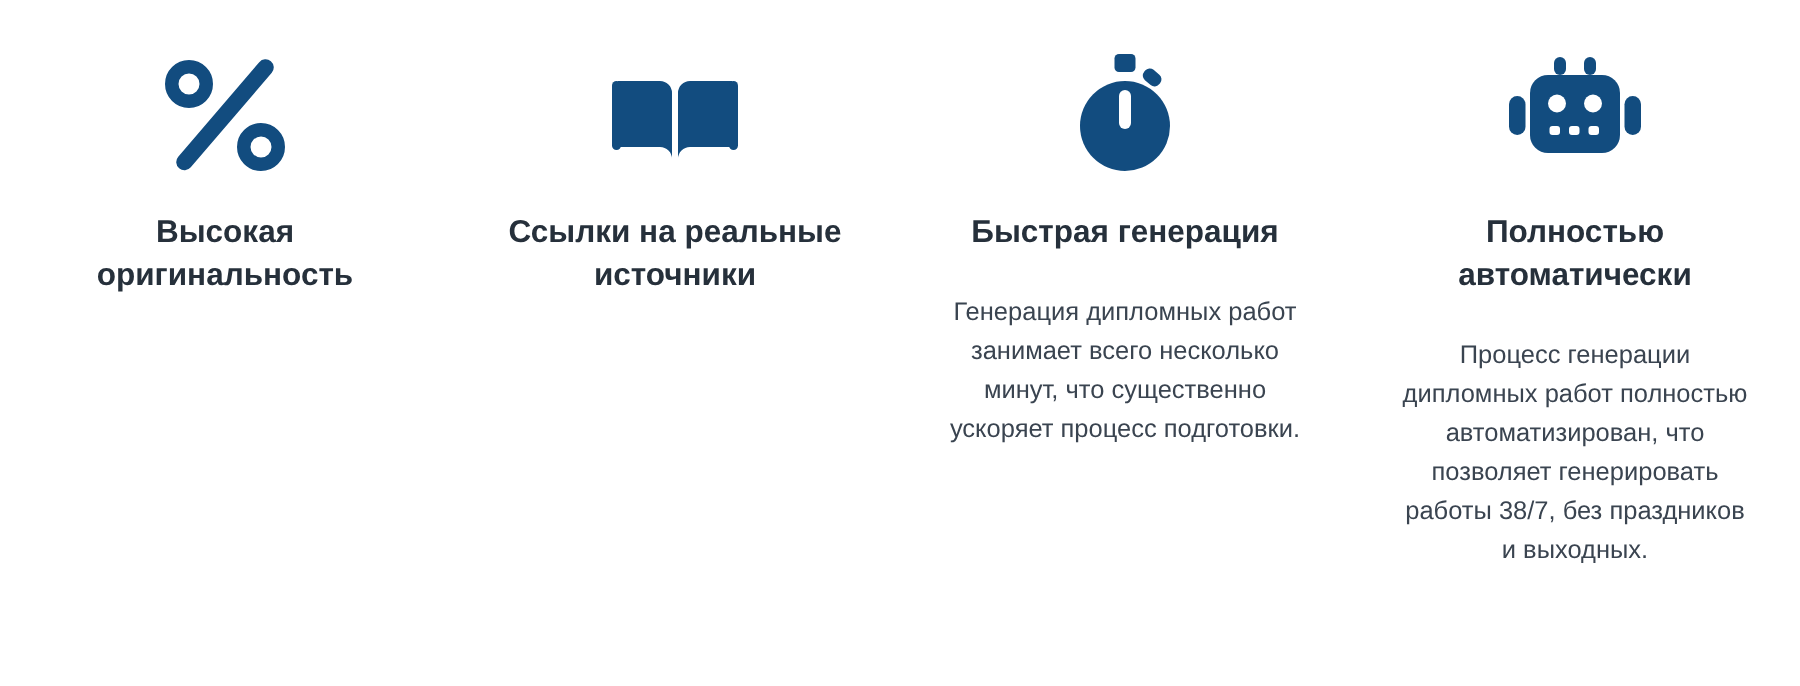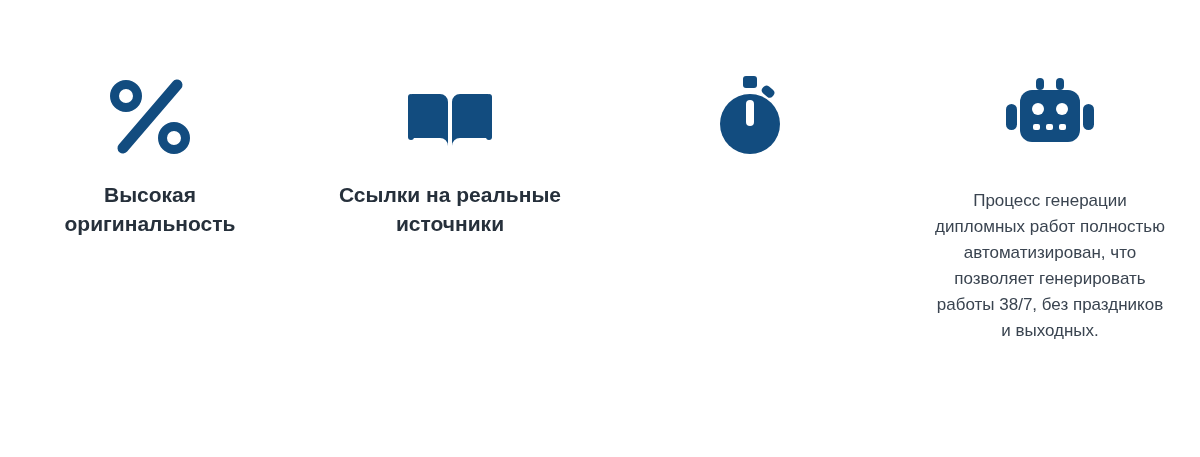--- a/index.html
+++ b/index.html
@@ -15,21 +15,20 @@
     overflow: hidden;
   }
   .features {
     display: flex;
     flex-direction: row;
     align-items: flex-start;
     justify-content: space-between;
     width: 1200px;
     padding: 30px 0 0 0;
     box-sizing: border-box;
-    margin-top: 40px;
   }
   .feature {
     width: 300px;
     box-sizing: border-box;
     padding: 0 26px;
     display: flex;
     flex-direction: column;
     align-items: center;
     text-align: center;
   }
@@ -89,33 +88,36 @@
 
   <div class="feature">
     <div class="icon-wrap">
       <svg width="80" height="84" viewBox="0 0 80 84" aria-hidden="true">
         <rect x="33" y="2" width="14" height="12" rx="3" fill="#124c7f"></rect>
         <rect x="56" y="10" width="13" height="9" rx="4" fill="#124c7f" transform="rotate(40 56 10)"></rect>
         <circle cx="40" cy="50" r="30" fill="#124c7f"></circle>
         <rect x="36" y="26" width="8" height="26" rx="4" fill="#ffffff"></rect>
       </svg>
     </div>
+    <div class="feature-title">Быстрая генерация</div>
+    <div class="feature-desc">Генерация дипломных работ занимает всего несколько минут, что существенно ускоряет процесс подготовки.</div>
   </div>
 
   <div class="feature">
     <div class="icon-wrap">
       <svg width="96" height="80" viewBox="0 0 96 80" aria-hidden="true">
         <rect x="34" y="2" width="8" height="12" rx="4" fill="#124c7f"></rect>
         <rect x="54" y="2" width="8" height="12" rx="4" fill="#124c7f"></rect>
         <rect x="18" y="14" width="60" height="52" rx="12" fill="#124c7f"></rect>
         <rect x="4" y="28" width="11" height="26" rx="5.5" fill="#124c7f"></rect>
         <rect x="81" y="28" width="11" height="26" rx="5.5" fill="#124c7f"></rect>
         <circle cx="36" cy="33" r="6" fill="#ffffff"></circle>
         <circle cx="60" cy="33" r="6" fill="#ffffff"></circle>
         <rect x="31" y="48" width="7" height="6" rx="2" fill="#ffffff"></rect>
         <rect x="44" y="48" width="7" height="6" rx="2" fill="#ffffff"></rect>
         <rect x="57" y="48" width="7" height="6" rx="2" fill="#ffffff"></rect>
       </svg>
     </div>
+    <div class="feature-title">Полностью автоматически</div>
     <div class="feature-desc">Процесс генерации дипломных работ полностью автоматизирован, что позволяет генерировать работы 38/7, без праздников и выходных.</div>
   </div>
 
 </div>
 
 </body></html>

